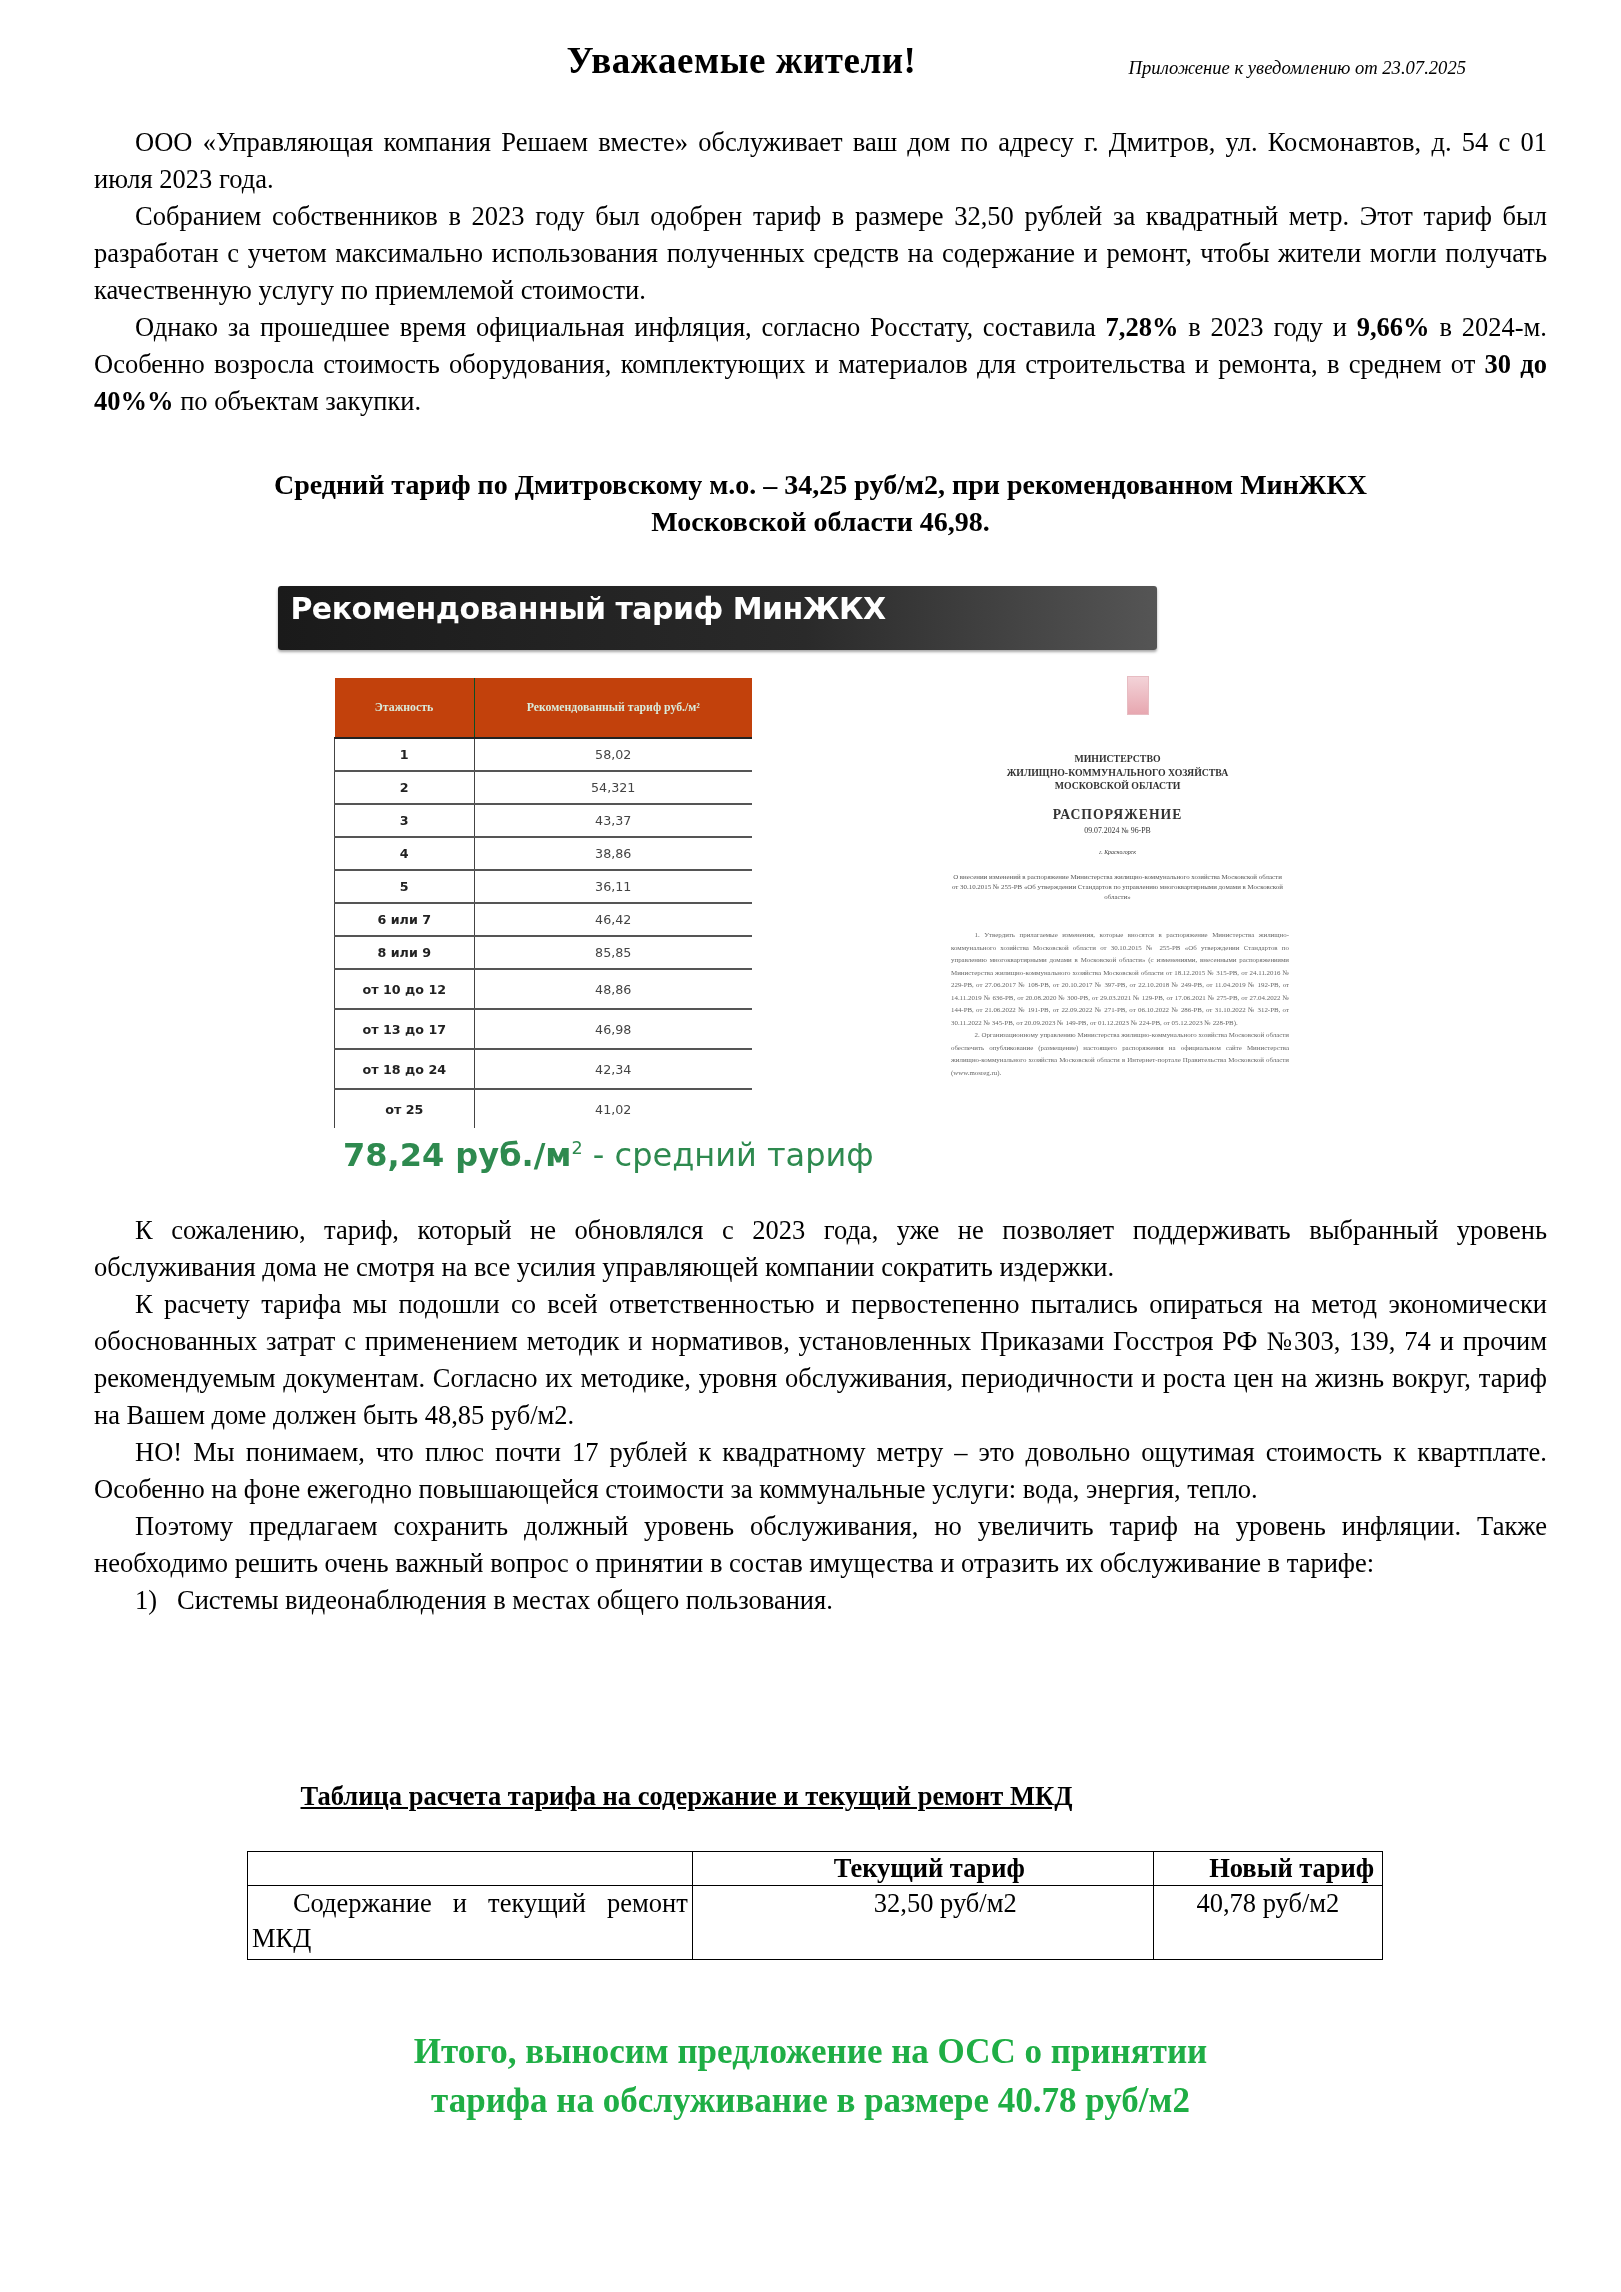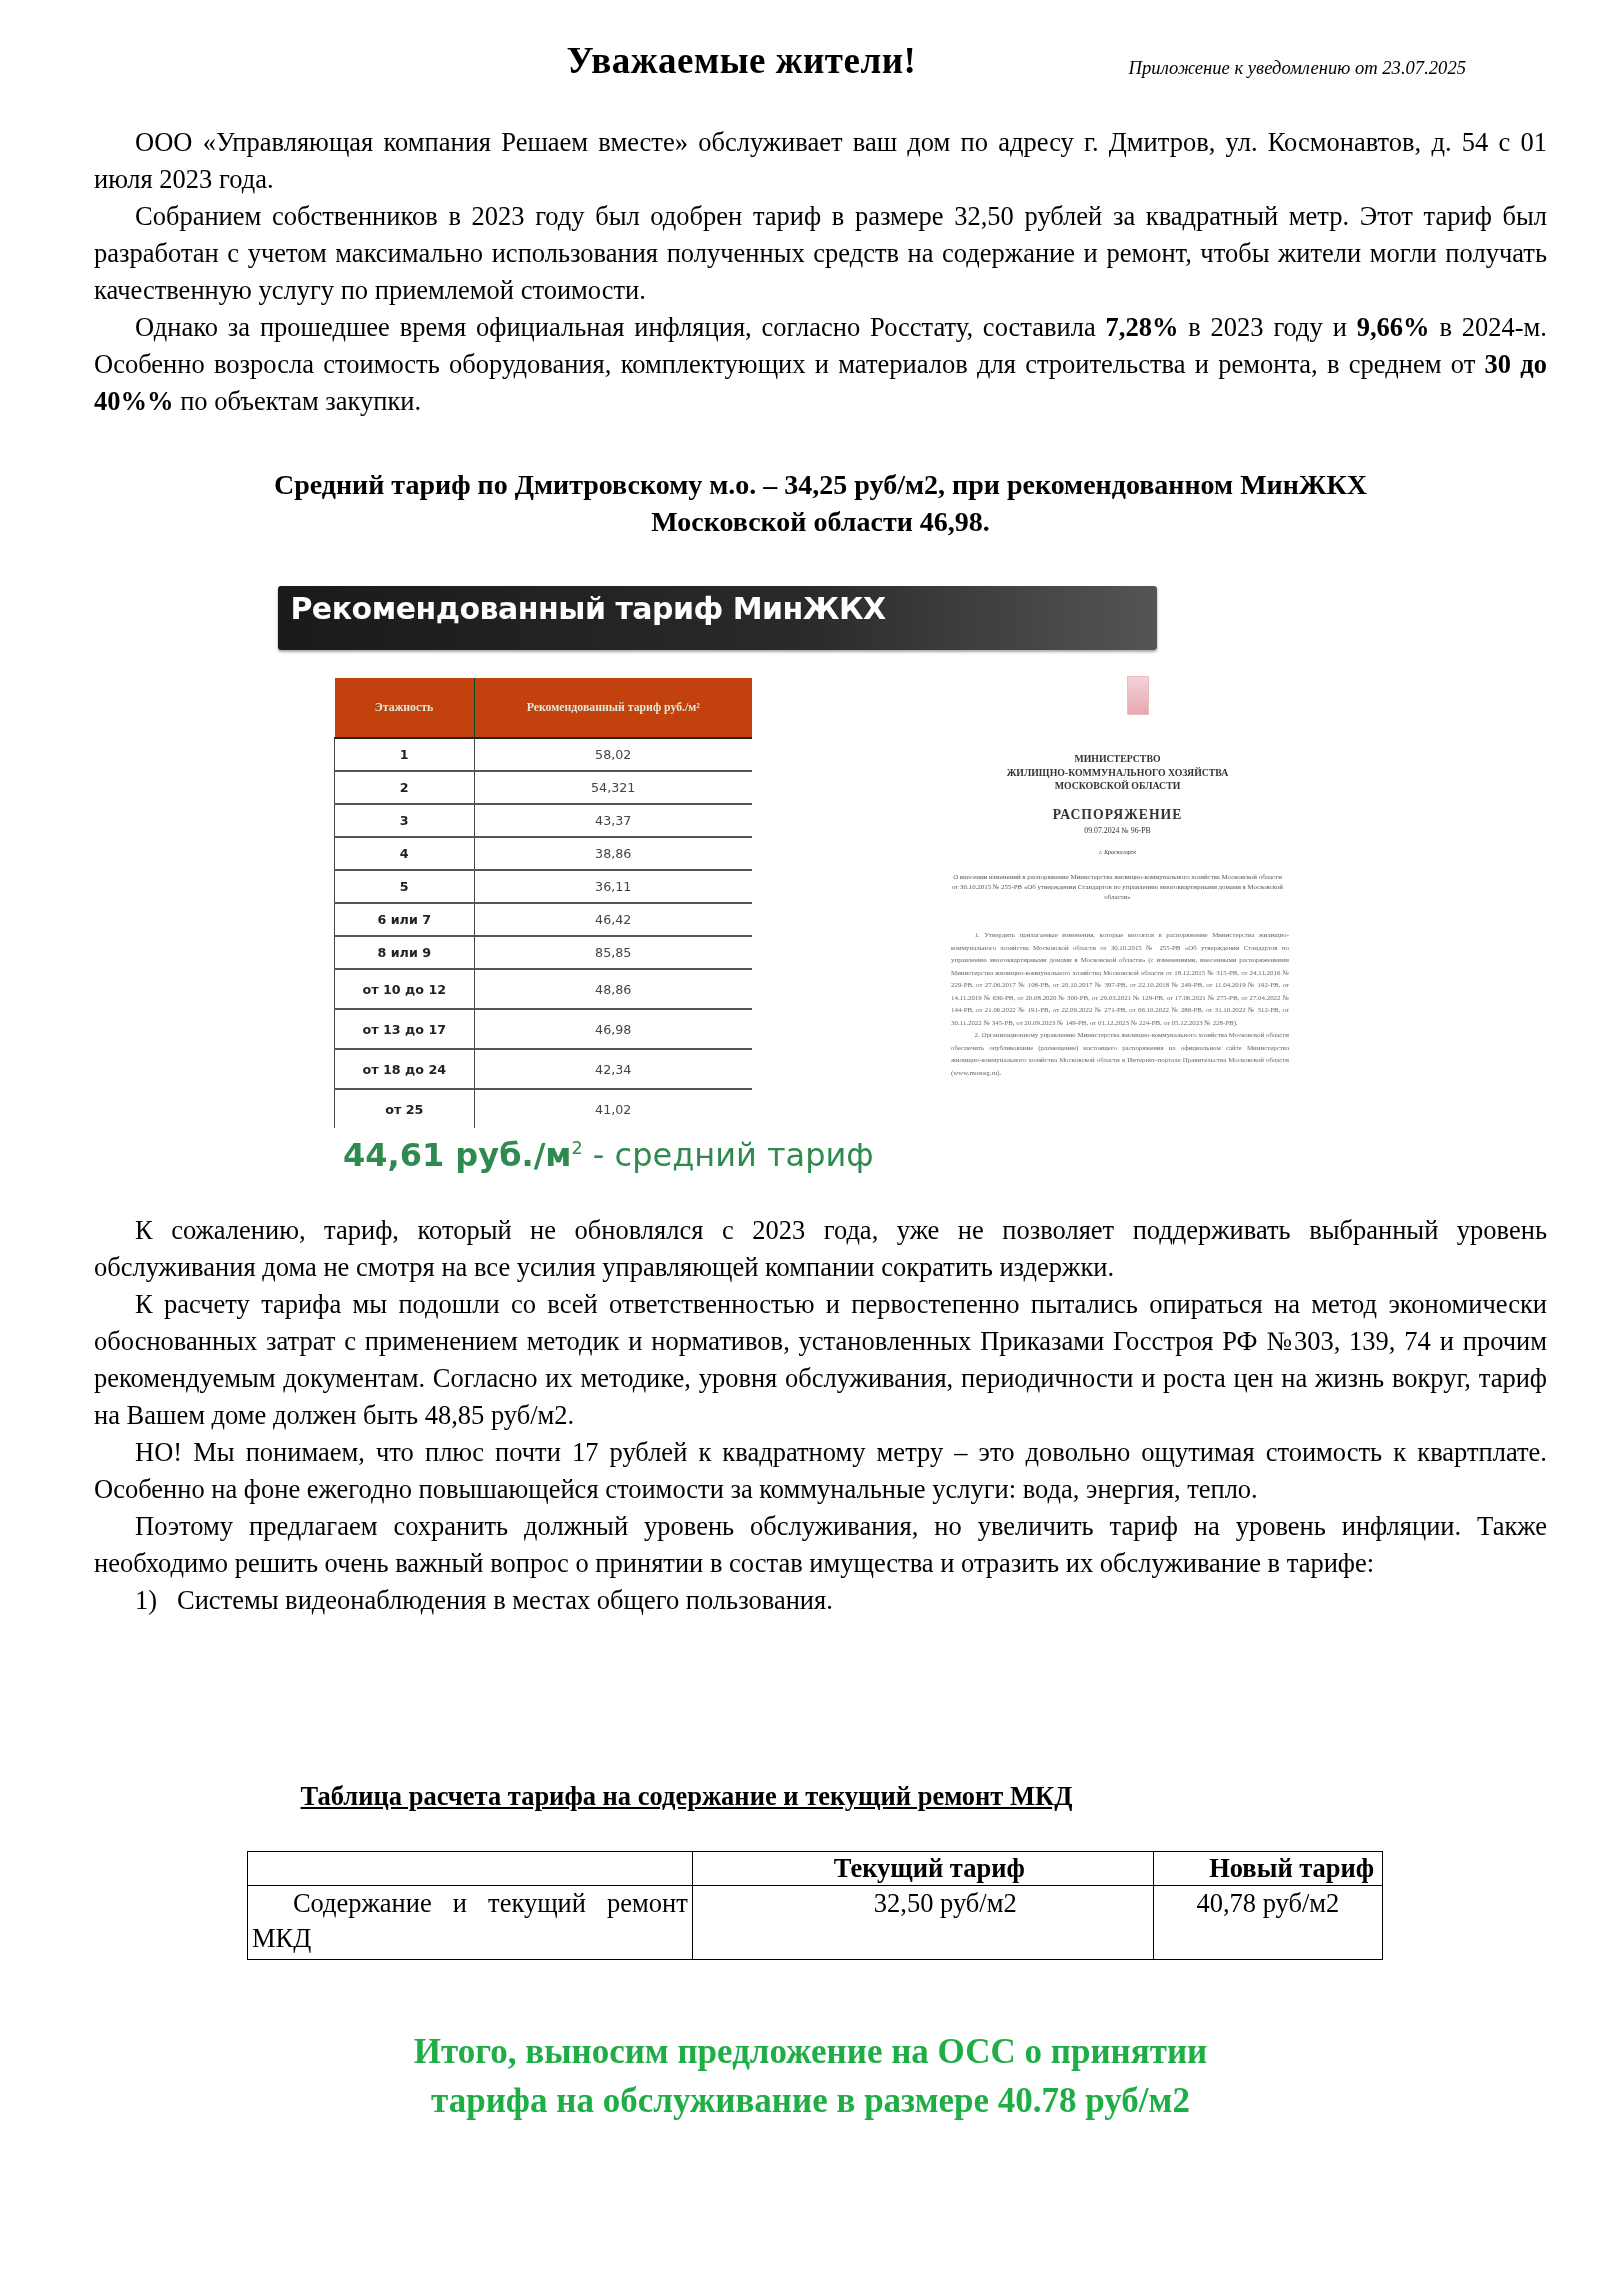--- a/index.html
+++ b/index.html
@@ -145,21 +145,21 @@
             <td>от 18 до 24</td>
             <td>42,34</td>
           </tr>
         <tr class="tall">
             <td>от 25</td>
             <td>41,02</td>
           </tr>
       </tbody>
     </table>
 
-    <div class="avg-tariff"><b>44,61 руб./м</b><sup>2</sup><span> - средний тариф</span></div>
+    <div class="avg-tariff"><b>78,24 руб./м</b><sup>2</sup><span> - средний тариф</span></div>
 
     <div class="decree">
       <div class="emblem"></div>
       <div class="ministry">
         <div>МИНИСТЕРСТВО</div>
         <div>ЖИЛИЩНО-КОММУНАЛЬНОГО ХОЗЯЙСТВА</div>
         <div>МОСКОВСКОЙ ОБЛАСТИ</div>
       </div>
       <div class="order">РАСПОРЯЖЕНИЕ</div>
       <div class="order-meta">09.07.2024  №  96-РВ</div>

